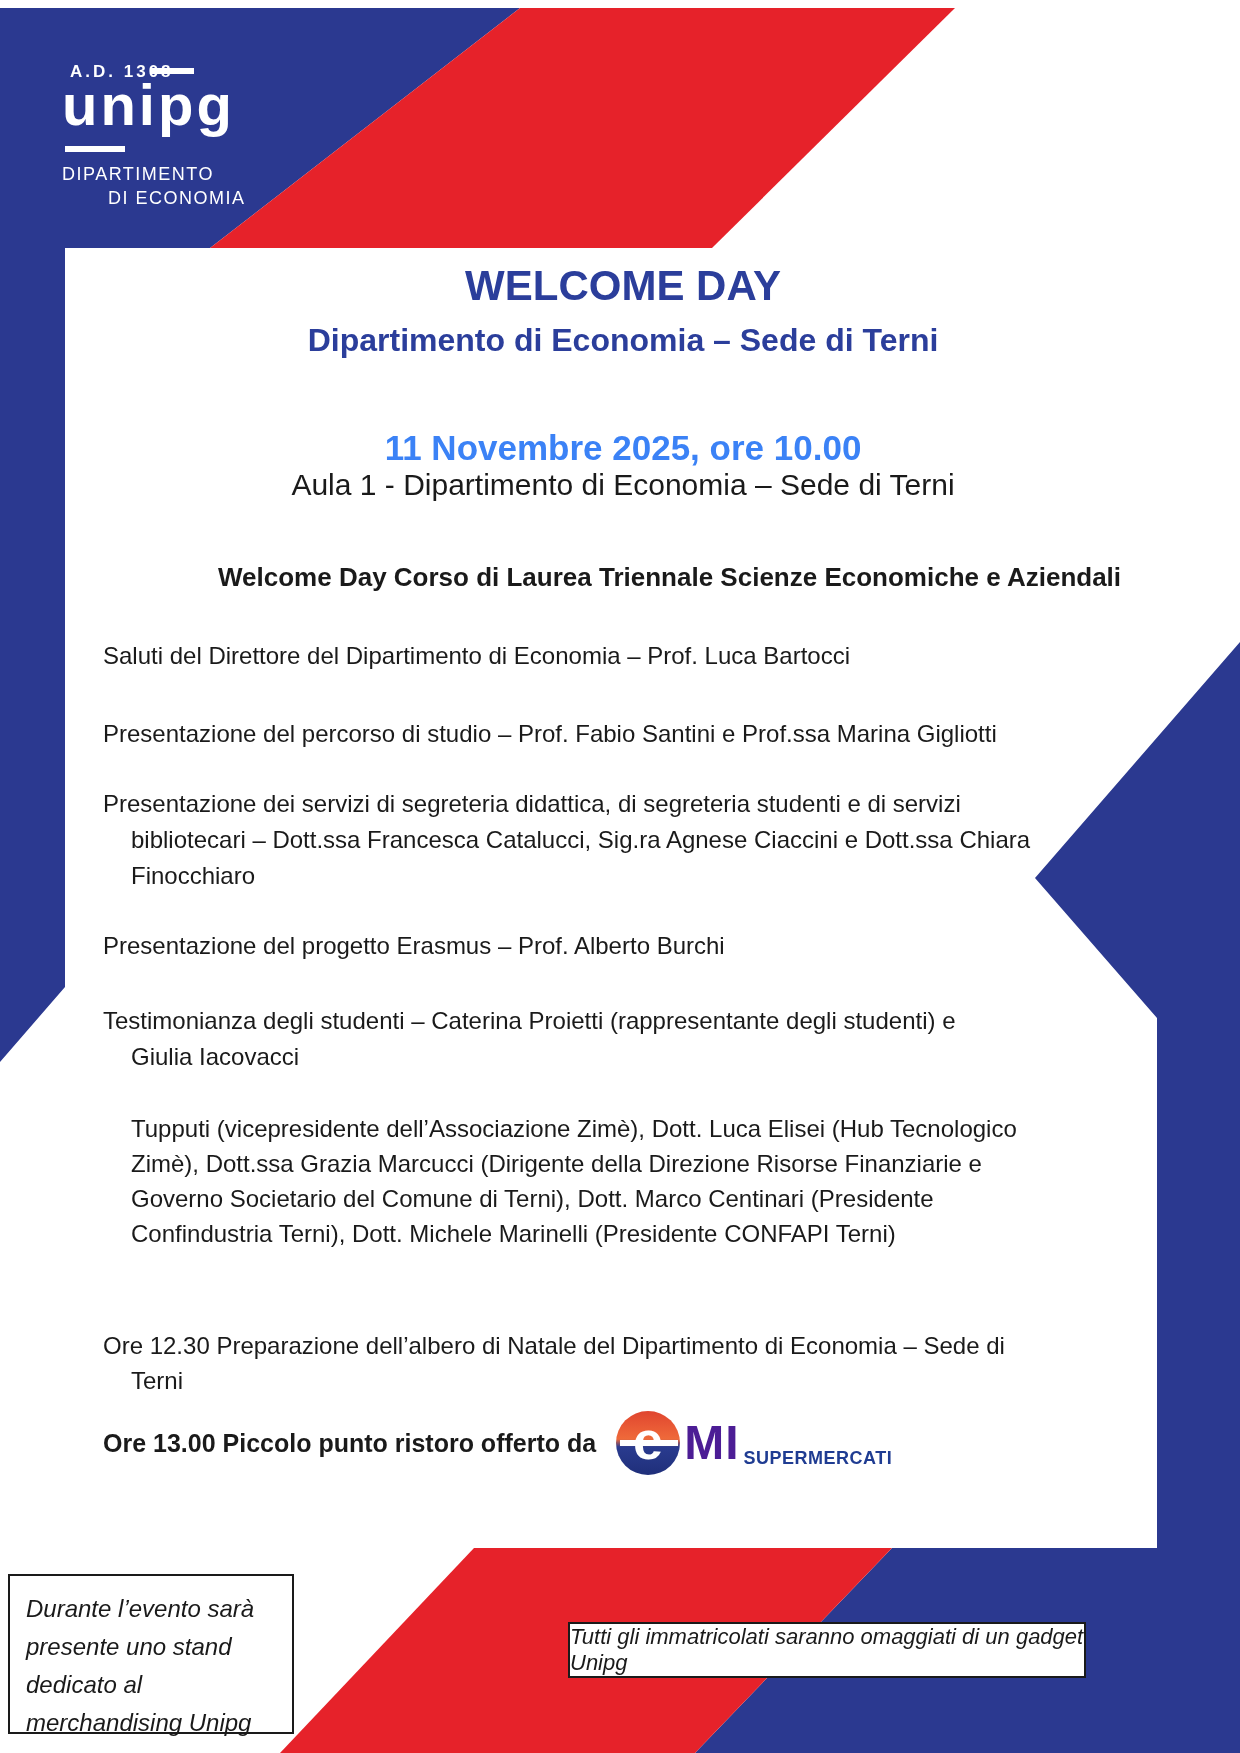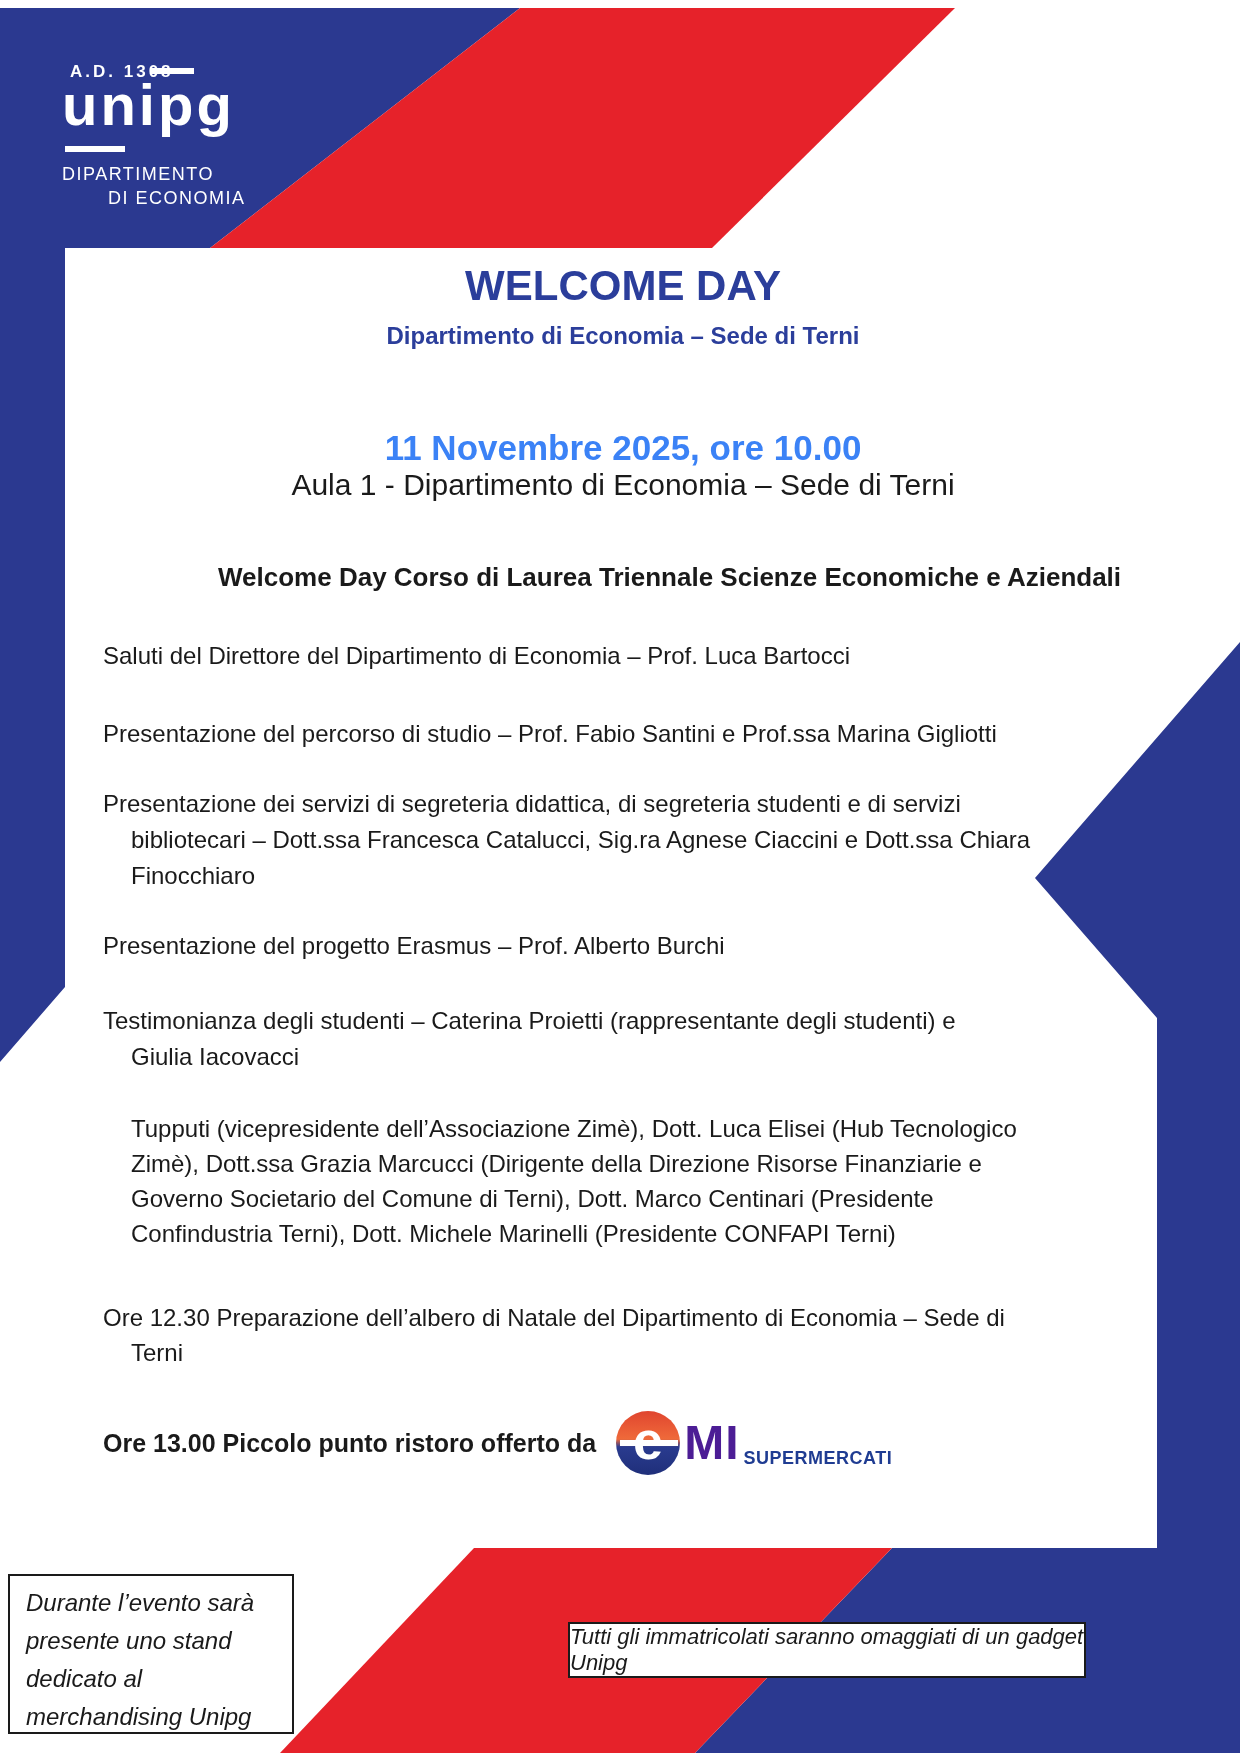--- a/index.html
+++ b/index.html
@@ -20,53 +20,53 @@
   .logo-ad{position:absolute;left:8px;top:4px;font-size:17px;font-weight:600;letter-spacing:3px;white-space:nowrap;}
   .logo-ad-dash{position:absolute;left:88px;top:10px;width:44px;height:6px;background:#ffffff;}
   .logo-word{position:absolute;left:0px;top:18px;font-size:58px;font-weight:600;letter-spacing:3px;line-height:1;white-space:nowrap;}
   .logo-underline{position:absolute;left:3px;top:88px;width:60px;height:6px;background:#ffffff;}
   .logo-dept1{position:absolute;left:0px;top:106px;font-size:18px;font-weight:500;letter-spacing:1.5px;white-space:nowrap;}
   .logo-dept2{position:absolute;left:0px;top:130px;font-size:18px;font-weight:500;letter-spacing:1.5px;white-space:nowrap;margin-left:46px;}
 
   
   .col{position:absolute;left:103px;width:1040px;}
   .h-title{top:262px;text-align:center;font-size:42px;font-weight:bold;color:#2b3e9b;}
-  .h-sub{top:322px;text-align:center;font-size:24px;font-weight:bold;color:#2b3e9b;}
+  .h-sub{top:322px;text-align:center;font-size:32px;font-weight:bold;color:#2b3e9b;}
   .h-date{top:428px;text-align:center;font-size:35px;font-weight:bold;color:#3b82f6;}
   .h-aula{top:468px;text-align:center;font-size:30px;font-weight:normal;}
   .h-course{top:562px;font-size:26px;font-weight:bold;padding-left:115px;}
 
   
   .para{position:absolute;left:103px;width:1064px;font-size:24px;line-height:36px;}
   .para .cont{padding-left:28px;}
   .p1{top:638px;}
   .p2{top:716px;}
   .p3{top:786px;}
   .p4{top:928px;}
   .p5{top:1003px;}
   .p6{top:1111px;line-height:35px;}
-  .p7{top:1300px;line-height:35px;}
+  .p7{top:1328px;line-height:35px;}
 
   
   .ristoro{position:absolute;left:103px;top:1405px;height:76px;display:flex;align-items:center;gap:20px;}
   .ristoro-text{font-size:25px;font-weight:bold;}
   .emi{display:flex;align-items:center;}
   .emi-ball{
     position:relative;width:64px;height:64px;border-radius:50%;
     background:linear-gradient(180deg,#e0452f 0%,#ef6a3a 44%,#2a3b8f 56%,#1f2f7a 100%);
     display:flex;align-items:center;justify-content:center;
   }
   .emi-ball-bar{position:absolute;left:4px;right:2px;top:29px;height:6px;background:#ffffff;}
   .emi-ball-e{position:relative;color:#ffffff;font-size:54px;font-weight:bold;line-height:1;transform:translateY(-3px);}
   .emi-mi{color:#4c1d95;font-size:48px;font-weight:800;letter-spacing:1px;margin-left:4px;line-height:1;}
   .emi-super{color:#1f3c92;font-size:18px;font-weight:bold;letter-spacing:0.5px;margin-left:4px;align-self:flex-end;padding-bottom:8px;line-height:1;}
 
   
   .box{position:absolute;background:#ffffff;border:2px solid #1a1a1a;font-style:italic;}
-  .box-stand{left:8px;top:1574px;width:286px;height:160px;padding:8px 16px;font-size:24px;line-height:38px;box-sizing:border-box;}
+  .box-stand{left:8px;top:1574px;width:286px;height:160px;padding:14px 16px;font-size:24px;line-height:38px;box-sizing:border-box;}
   .box-gadget{left:568px;top:1622px;width:518px;height:56px;box-sizing:border-box;display:flex;align-items:center;justify-content:center;font-size:22px;}
 </style>
 </head>
 <body>
 
 <div class="page">
 
   <svg class="bg" viewBox="0 0 1240 1753">
     <polygon points="0,8 520,8 210,248 65,248 65,987 0,1062" fill="#2B3990"></polygon>
     <polygon points="520,8 955,8 712,248 210,248" fill="#E6222A"></polygon>

